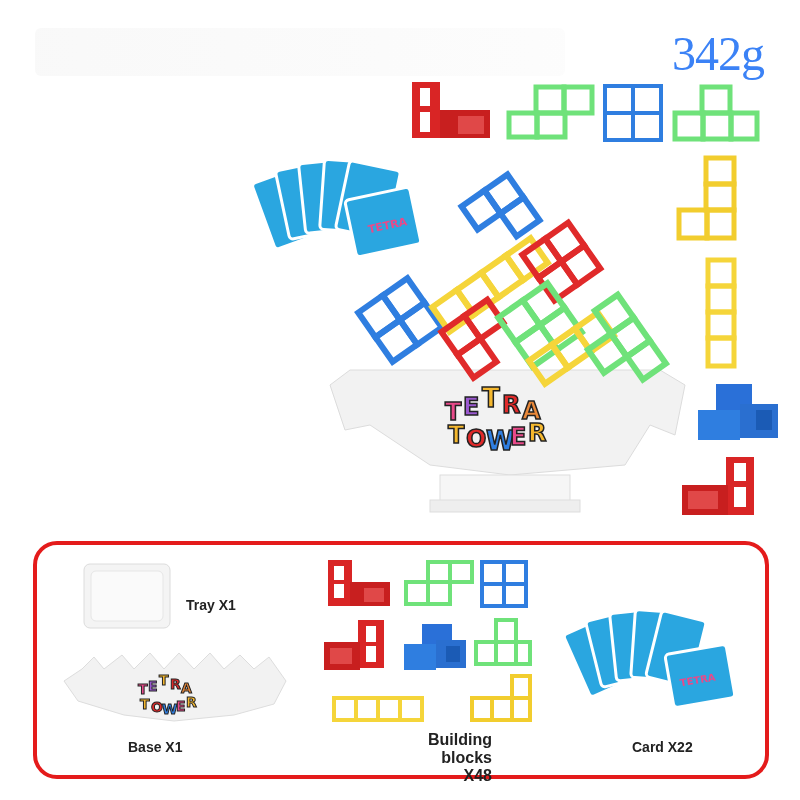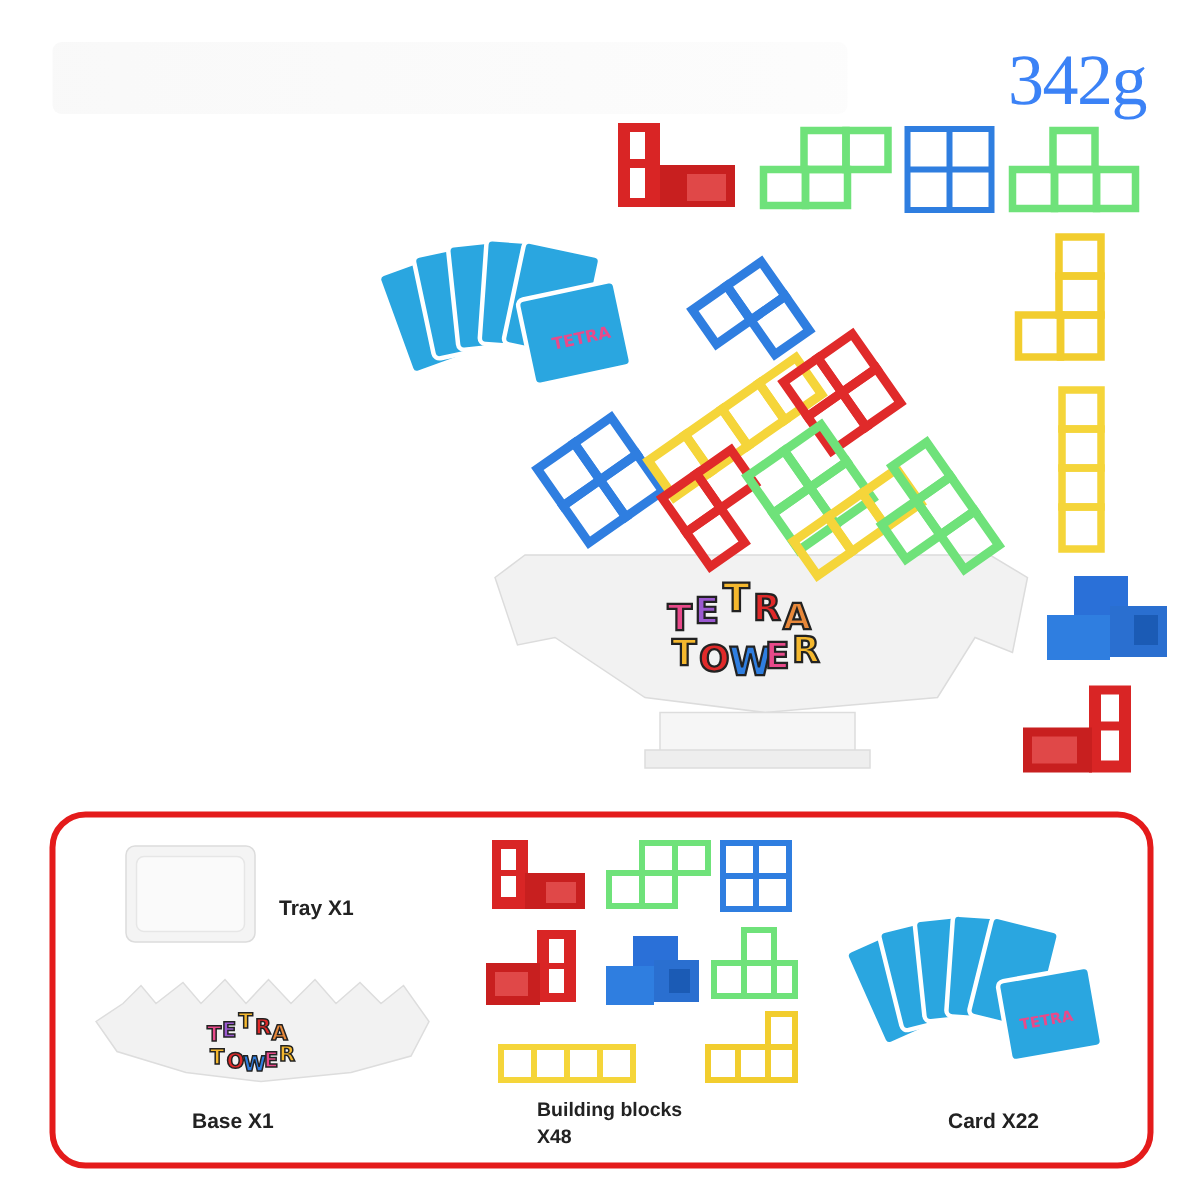--- a/index.html
+++ b/index.html
@@ -4,21 +4,21 @@
 <style>
   html, body { margin:0; padding:0; }
   body { width:800px; height:800px; background:#ffffff; position:relative; overflow:hidden; font-family:"Liberation Sans", sans-serif; }
   .weight { position:absolute; right:36px; top:26px; font-family:Liberation Serif, serif; font-size:48px; color:#3b82f6; letter-spacing:-1px; font-weight:300; }
   .faded-title { position:absolute; left:35px; top:28px; width:530px; height:48px; background:linear-gradient(90deg,#f6f6f6,#fbfbfb); border-radius:6px; opacity:.7; }
   svg { position:absolute; overflow:visible; }
   .contents-box { position:absolute; left:33px; top:541px; width:736px; height:238px; border:4px solid #e41b1b; border-radius:24px; box-sizing:border-box; }
   .label { position:absolute; font-family:"Liberation Sans", sans-serif; color:#222;font-weight:bold; }
   .lbl-tray { left:186px; top:597px; font-size:14px; }
   .lbl-base { left:128px; top:739px; font-size:14px; }
-  .lbl-blocks { left:358px; top:731px; font-size:13px; text-align:left; width:116px; line-height:18px; }
+  .lbl-blocks { left:376px; top:731px; font-size:16px; text-align:right; width:116px; line-height:18px; }
   .lbl-card { left:632px; top:739px; font-size:14px; }
 </style>
 </head>
 <body>
 
 <div class="faded-title"></div>
 <div class="weight">342g</div>
 
 <svg style="left:410px;top:80px" width="82" height="62">
   <rect x="2" y="2" width="28" height="56" fill="#d92525"></rect>

